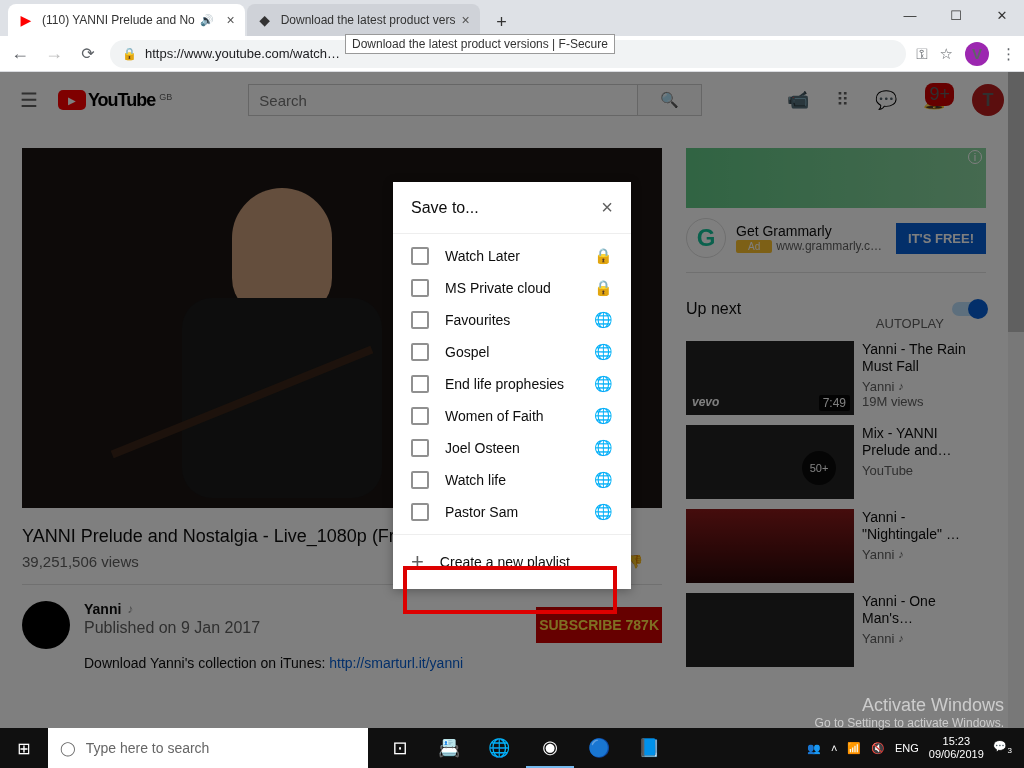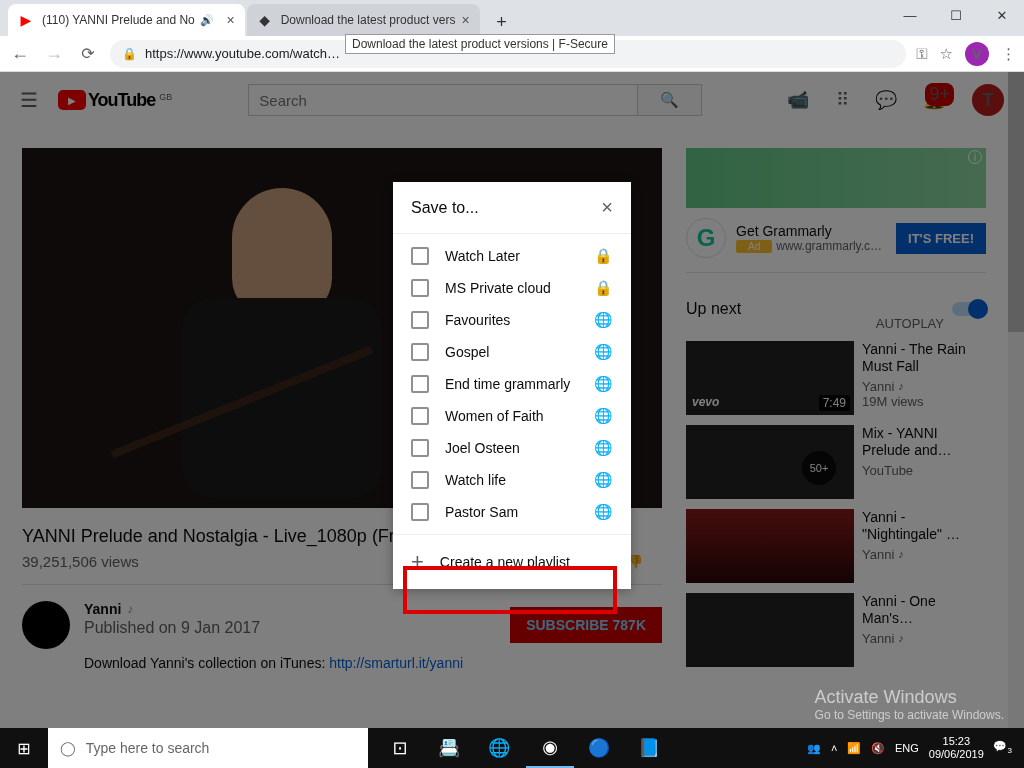--- a/index.html
+++ b/index.html
@@ -63,21 +63,21 @@
 .video-meta { display: flex; align-items: center; margin-top: 6px; color: #606060; font-size: 15px; border-bottom: 1px solid #e0e0e0; padding-bottom: 14px; }
 .video-views { flex: 1; }
 .like-btn { display: flex; align-items: center; gap: 6px; margin-right: 18px; color: #606060; font-size: 13px; }
 .channel-row { display: flex; align-items: flex-start; margin-top: 16px; gap: 14px; }
 .channel-avatar { width: 48px; height: 48px; border-radius: 50%; background: #000; }
 .channel-info { flex: 1; }
 .channel-name { font-size: 14px; font-weight: bold; color: #0d0d0d; display: flex; align-items: center; gap: 6px; }
 .channel-date { font-size: 16px; color: #606060; margin-top: 2px; }
 .channel-desc { font-size: 14px; color: #0d0d0d; margin-top: 18px; }
 .channel-desc a { color: #065fd4; text-decoration: none; }
-.subscribe { background: #cc0000; color: #7dd3fc; padding: 10px 16px; font-size: 14px; font-weight: bold; border: none; margin-top: 6px; }
+.subscribe { background: #cc0000; color: #fde047; padding: 10px 3px; font-size: 14px; font-weight: bold; border: none; margin-top: 6px; }
 
 
 .side-col { width: 300px; }
 .ad-banner { width: 300px; height: 60px; background: linear-gradient(90deg, #62c886, #8bd4a0); position: relative; }
 .ad-info { position: absolute; top: 2px; right: 4px; color: #fff; font-size: 11px; border: 1px solid #fff; border-radius: 50%; width: 14px; height: 14px; text-align: center; line-height: 12px; }
 .ad-row { display: flex; align-items: center; gap: 10px; margin-top: 10px; padding-bottom: 14px; border-bottom: 1px solid #e0e0e0; }
 .ad-icon { width: 40px; height: 40px; border-radius: 50%; background: #fff; border: 1px solid #ddd; display: flex; align-items: center; justify-content: center; color: #15c39a; font-size: 24px; font-weight: bold; }
 .ad-text { flex: 1; font-size: 14px; color: #0d0d0d; }
 .ad-url { font-size: 12px; color: #606060; }
 .ad-label { background: #fbc02d; color: #fff; font-size: 10px; padding: 1px 12px; border-radius: 2px; margin-right: 4px; }
@@ -113,21 +113,21 @@
 .taskbar { position: absolute; bottom: 0; left: 0; right: 0; height: 40px; background: #101010; display: flex; align-items: center; color: #fff; font-size: 12px; }
 .start { width: 48px; height: 40px; display: flex; align-items: center; justify-content: center; font-size: 16px; }
 .search-box { flex: 0 0 320px; height: 40px; background: #fff; color: #666; display: flex; align-items: center; padding: 0 12px; font-size: 14px; gap: 10px; }
 .task-icons { display: flex; gap: 2px; margin-left: 8px; }
 .task-icon { width: 48px; height: 40px; display: flex; align-items: center; justify-content: center; font-size: 18px; }
 .task-icon.active { border-bottom: 2px solid #76b9ed; }
 .tray { margin-left: auto; display: flex; align-items: center; gap: 10px; padding-right: 12px; font-size: 11px; }
 .tray-time { text-align: center; line-height: 1.2; }
 
 
-.watermark { position: absolute; bottom: 46px; right: 20px; color: rgba(255,255,255,0.6); font-size: 18px; z-index: 15; text-align: left; }
+.watermark { position: absolute; bottom: 38px; right: 20px; color: rgba(255,255,255,0.6); font-size: 18px; z-index: 15; text-align: right; }
 .watermark .sub { font-size: 12px; }
 
 .vevo { position: absolute; bottom: 6px; left: 6px; color: #fff; font-size: 12px; font-weight: bold; font-style: italic; }
 .fifty { position: absolute; top: 26px; right: 18px; background: rgba(0,0,0,0.7); color: #fff; width: 34px; height: 34px; border-radius: 50%; display:flex; align-items:center; justify-content:center; font-size:11px; }
 
 .scrollbar { position:absolute; top:72px; right:0; width:16px; bottom:40px; background:#f1f1f1; z-index:2; }
 .scrollthumb { position:absolute; top:0; width:16px; height:260px; background:#c1c1c1; }
 </style>
 </head>
 <body>
@@ -303,21 +303,21 @@
         <span class="playlist-name">Favourites</span>
         <span class="privacy-icon">🌐</span>
       </div>
       <div class="playlist-item">
         <div class="checkbox"></div>
         <span class="playlist-name">Gospel</span>
         <span class="privacy-icon">🌐</span>
       </div>
       <div class="playlist-item">
         <div class="checkbox"></div>
-        <span class="playlist-name">End time grammarly</span>
+        <span class="playlist-name">End life prophesies</span>
         <span class="privacy-icon">🌐</span>
       </div>
       <div class="playlist-item">
         <div class="checkbox"></div>
         <span class="playlist-name">Women of Faith</span>
         <span class="privacy-icon">🌐</span>
       </div>
       <div class="playlist-item">
         <div class="checkbox"></div>
         <span class="playlist-name">Joel Osteen</span>

